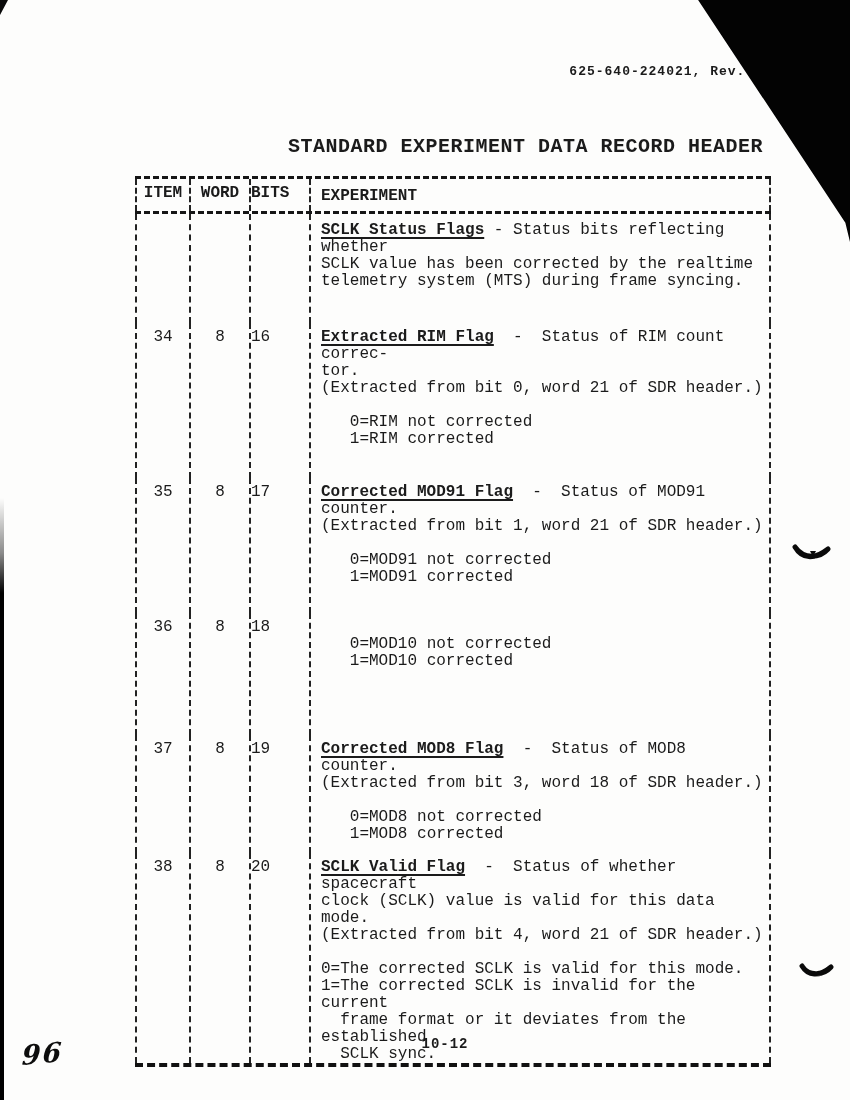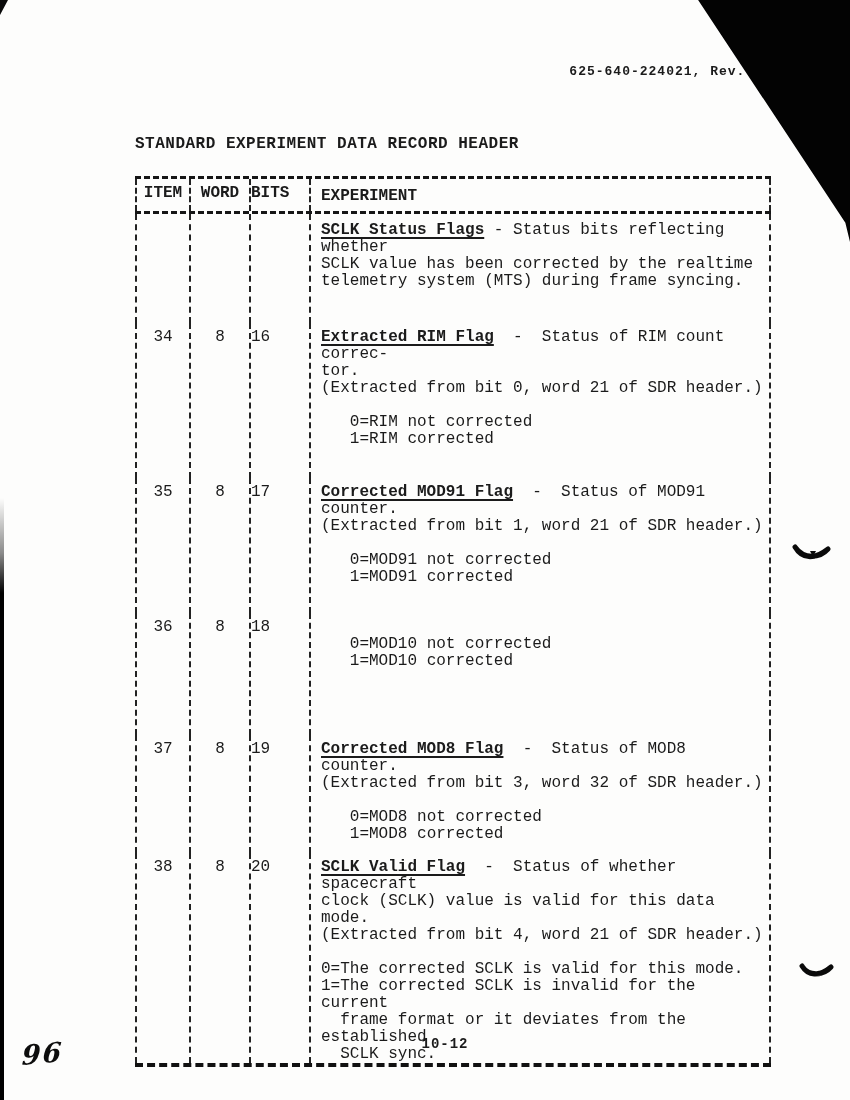--- a/index.html
+++ b/index.html
@@ -9,22 +9,22 @@
     color:#1b1b1b;position:relative;
     -webkit-font-smoothing:antialiased;
   }
   .sheet{position:absolute;inset:0;}
 
   .doc-number{
     position:absolute;top:64px;left:127px;width:636px;
     text-align:right;font-size:13px;font-weight:bold;letter-spacing:1px;
   }
   .page-title{
-    position:absolute;top:135px;left:135px;width:636px;
-    text-align:left;font-size:16px;font-weight:bold;letter-spacing:.5px;
+    position:absolute;top:135px;left:127px;width:636px;
+    text-align:right;font-size:20px;font-weight:bold;letter-spacing:.5px;
   }
 
   
   .tbl{
     position:absolute;top:176px;left:135px;width:636px;
     border-top:3px dashed #161616;
     border-bottom:4px dashed #111;
     box-sizing:border-box;
     font-size:16px;line-height:17px;
   }
@@ -146,21 +146,21 @@
    1=MOD10 corrected</div>
       </div>
     </div>
 
     <div class="trow r4">
       <div class="c item">37</div>
       <div class="c word">8</div>
       <div class="c bits">19</div>
       <div class="c desc">
         <div class="dhead"><span></span><span class="term">Corrected MOD8 Flag</span><span class="dbody">  -  Status of MOD8 counter.
-(Extracted from bit 3, word 32 of SDR header.)</span></div>
+(Extracted from bit 3, word 18 of SDR header.)</span></div>
         <div class="opts">   0=MOD8 not corrected
    1=MOD8 corrected</div>
       </div>
     </div>
 
     <div class="trow r5">
       <div class="c item">38</div>
       <div class="c word">8</div>
       <div class="c bits">20</div>
       <div class="c desc">

